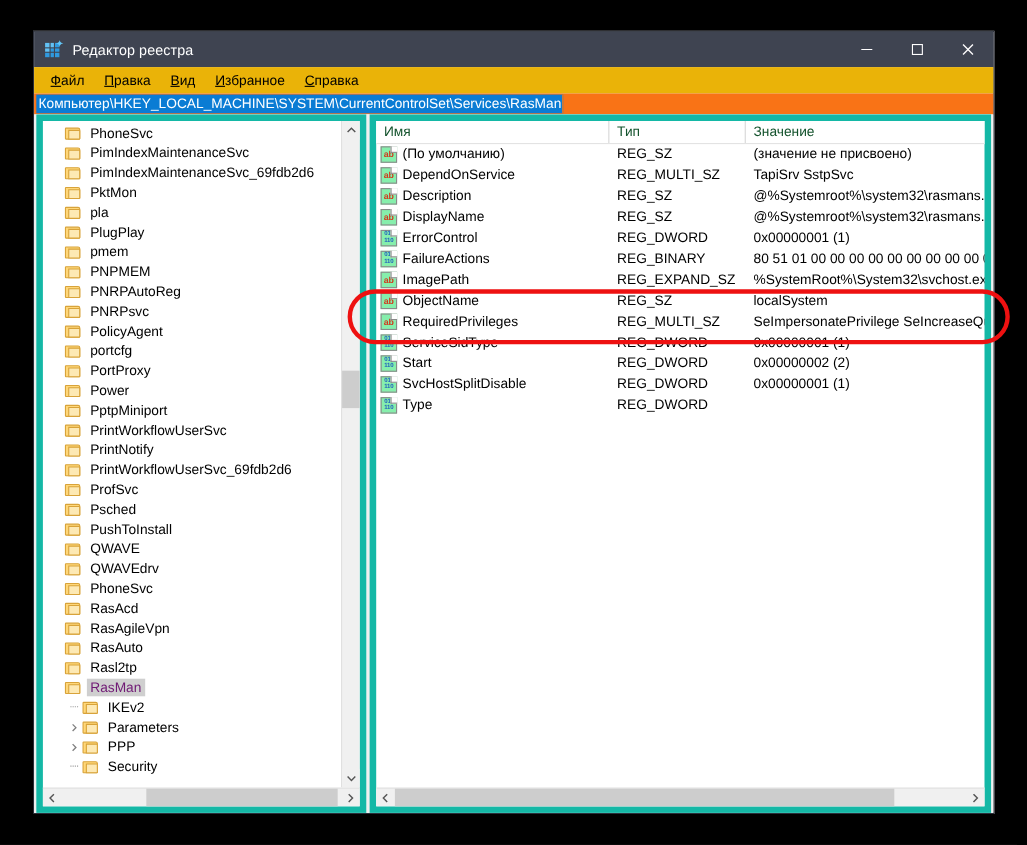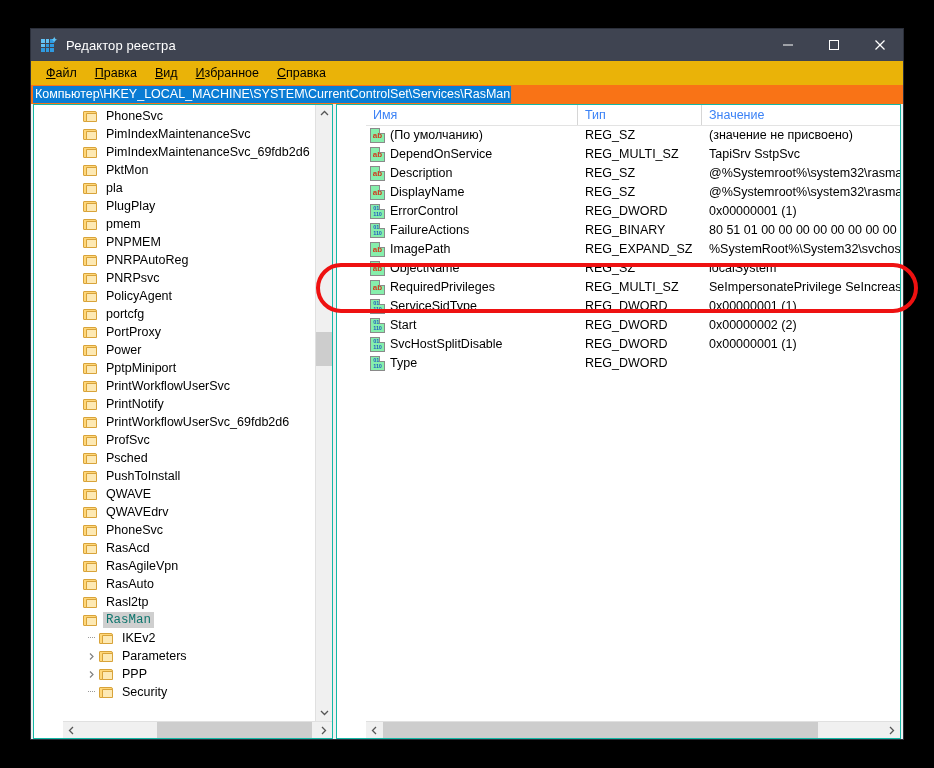--- a/index.html
+++ b/index.html
@@ -112,26 +112,25 @@
   .body-split {
     flex: 1 1 auto;
     display: flex;
     background: #f0f0f0;
     min-height: 0;
     padding: 0 0 0 0;
   }
 
   .pane {
     background: #ffffff;
-    border: 1px solid #14b8a6;
+    border: 6px solid #14b8a6;
     display: flex;
     flex-direction: column;
     min-width: 0;
     position: relative;
-    padding-left: 29px;
   }
   .pane.left  { width: 300px; flex: 0 0 300px; margin: 0 0 0 2px; }
   .splitter   { width: 3px; flex: 0 0 3px; background: #f0f0f0; cursor: col-resize; }
   .pane.right { flex: 1 1 auto; margin: 0 2px 0 0; }
 
   .pane-inner {
     flex: 1 1 auto;
     display: flex;
     min-height: 0;
     overflow: hidden;
@@ -194,33 +193,32 @@
     background: #fde9b4;
     border: 1px solid #d8a33a;
     border-radius: 0 1px 1px 0;
   }
   .tree-label {
     line-height: 16px;
     padding: 0 3px;
   }
   .tree-row.selected .tree-label {
     background: #cfcfcf;
-    color: #0f766e;
-    font-family: Liberation Mono, monospace;
+    color: #701a75;
   }
   .tree-row.indent1 { padding-left: 20px; }
 
   
   .list-header {
     height: 21px;
     background: #ffffff;
     display: flex;
     flex: 0 0 auto;
     font-size: 12.5px;
-    color: #3b82f6;
+    color: #14532d;
     border-bottom: 1px solid #e3e3e3;
     position: relative;
     z-index: 2;
   }
   .list-header .col {
     padding: 2px 0 0 7px;
     border-right: 1px solid #d6d6d6;
     line-height: 17px;
     overflow: hidden;
     white-space: nowrap;

